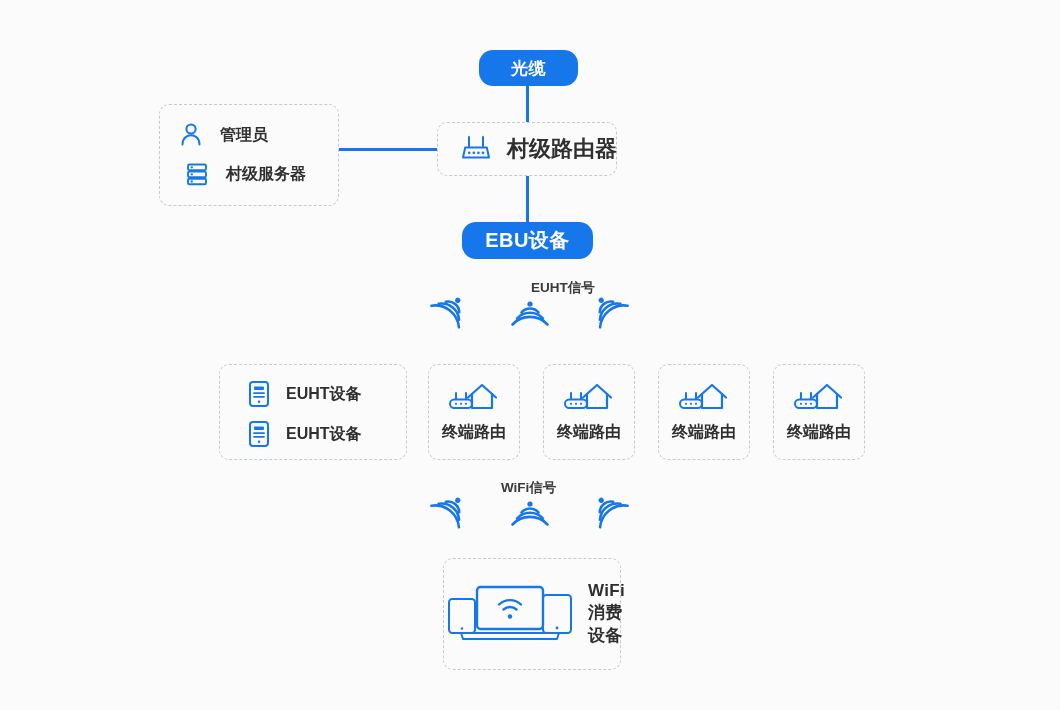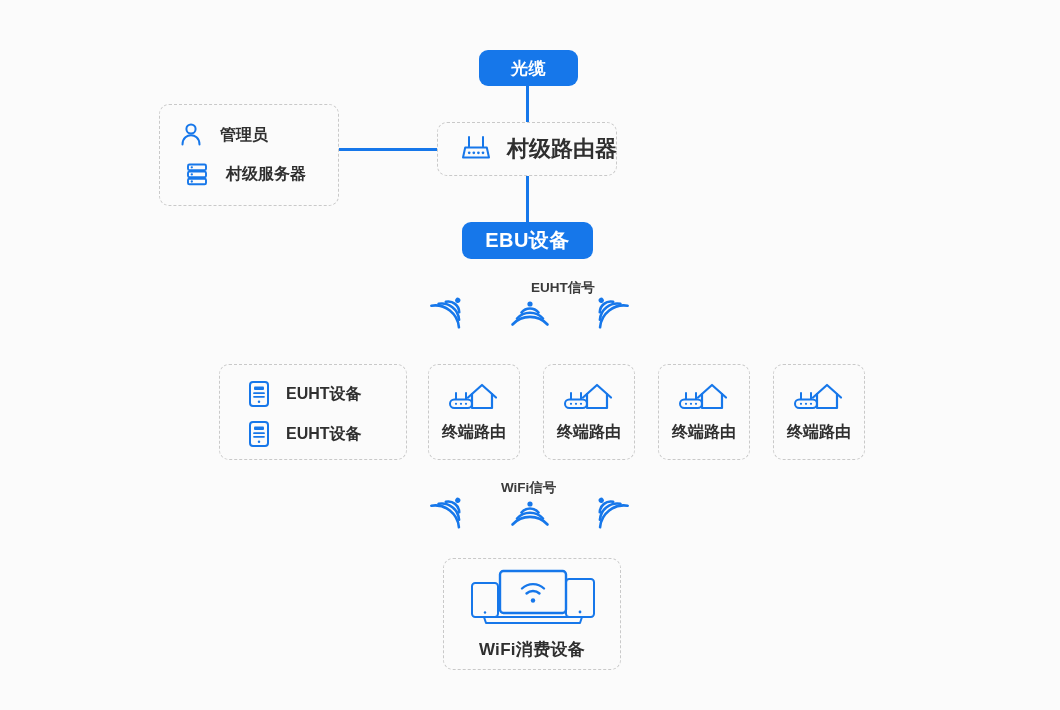--- a/index.html
+++ b/index.html
@@ -17,21 +17,21 @@
   .stage {
     position: absolute;
     inset: 0;
   }
 
   
   .pill {
     position: absolute;
     background: #1677ea;
     color: #ffffff;
-    border-radius: 9px;
+    border-radius: 14px;
     display: flex;
     align-items: center;
     justify-content: center;
     font-weight: bold;
     letter-spacing: .5px;
     box-sizing: border-box;
   }
   .pill-cable {
     left: 479px; top: 50px;
     width: 99px; height: 36px;
@@ -89,21 +89,21 @@
     justify-content: center;
     gap: 6px;
   }
   .term-lbl { font-size: 16px; font-weight: bold; color:#2f2f2f; white-space: nowrap; }
 
   
   .wifi-inner {
     position: absolute;
     inset: 0;
     display: flex;
-    flex-direction: column;
+    flex-direction: row;
     align-items: center;
     justify-content: center;
     gap: 9px;
   }
   .wifi-lbl { font-size: 17px; font-weight: bold; color:#2f2f2f; letter-spacing:.3px; }
 
   
   .conn {
     position: absolute;
     background: #1677ea;

